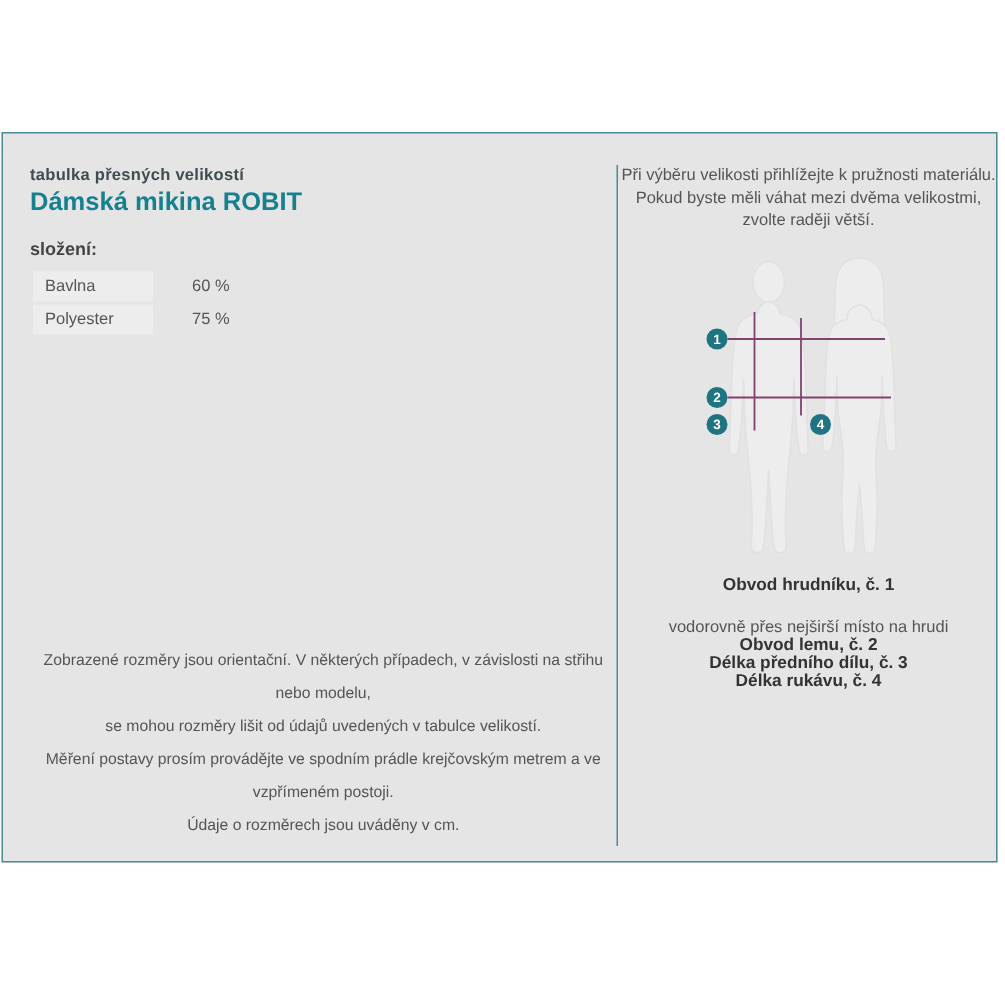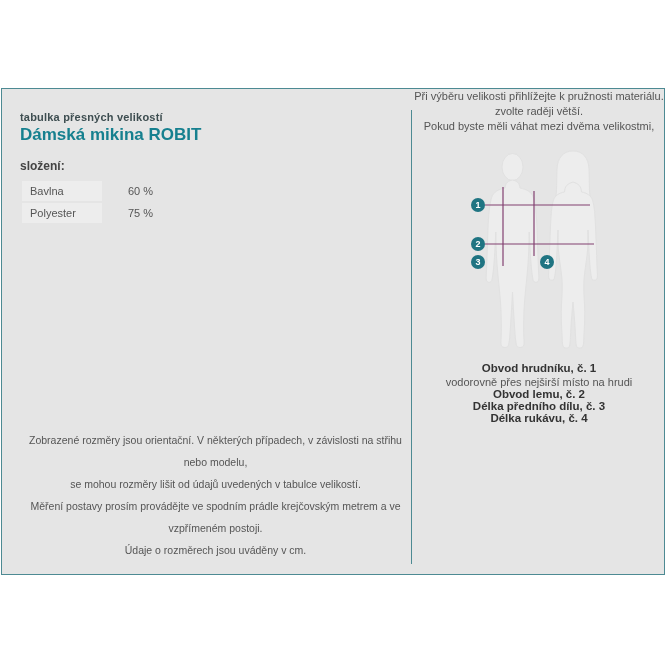--- a/index.html
+++ b/index.html
@@ -42,36 +42,36 @@
   .disclaimer{
     position:absolute;left:18px;bottom:13px;
     font-size:10.5px;color:#555;line-height:22px;text-align:center;
   }
   
   .right-pane{
     position:absolute;left:410px;top:0;width:254px;height:100%;
     text-align:center;
   }
   .intro{
-    font-size:11px;color:#555;line-height:15px;
+    margin-top:21px;font-size:11px;color:#555;line-height:15px;
   }
   .figure-wrap{margin-top:8px;}
   .silhouette{fill:#ededed;stroke:#e1e1e1;stroke-width:1;}
   .mline{stroke:var(--line-purple,#824071);stroke-width:1.2;fill:none;}
   .marker-circle{fill:var(--marker-teal,#1f7482);}
   .marker-num{
     fill:#ffffff;font-size:9px;font-weight:bold;
     font-family:"Liberation Sans",sans-serif;text-anchor:middle;
   }
   .measures{margin-top:6px;}
   .measure-label{
     font-size:11.5px;font-weight:bold;color:#333;
   }
   .measure-note{
-    font-size:11px;color:#555;margin-top:2px;
+    font-size:11px;color:#555;margin-top:16px;
   }
 </style>
 </head>
 <body>
 
 <div class="size-box">
 
   <div class="left-pane">
     <div class="eyebrow">tabulka přesných velikostí</div>
     <div class="product-title">Dámská mikina ROBIT</div>
@@ -94,22 +94,22 @@
       <div>Měření postavy prosím provádějte ve spodním prádle krejčovským metrem a ve vzpřímeném postoji.</div>
       <div>Údaje o rozměrech jsou uváděny v cm.</div>
     </div>
   </div>
 
   <div class="col-divider"></div>
 
   <div class="right-pane">
     <div class="intro">
       <div>Při výběru velikosti přihlížejte k pružnosti materiálu.</div>
+      <div>Pokud byste měli váhat mezi dvěma velikostmi,</div>
       <div>zvolte raději větší.</div>
-      <div>Pokud byste měli váhat mezi dvěma velikostmi,</div>
     </div>
 
     <div class="figure-wrap">
       <svg width="165" height="210" viewBox="0 0 165 210">
 
         <g>
           <ellipse class="silhouette" cx="55.5" cy="25" rx="10.5" ry="13.5"></ellipse>
           <path class="silhouette" d="M55.5,38
             C51,39 48.5,41 48,46
             C41,47.5 36.5,50 34.8,55

